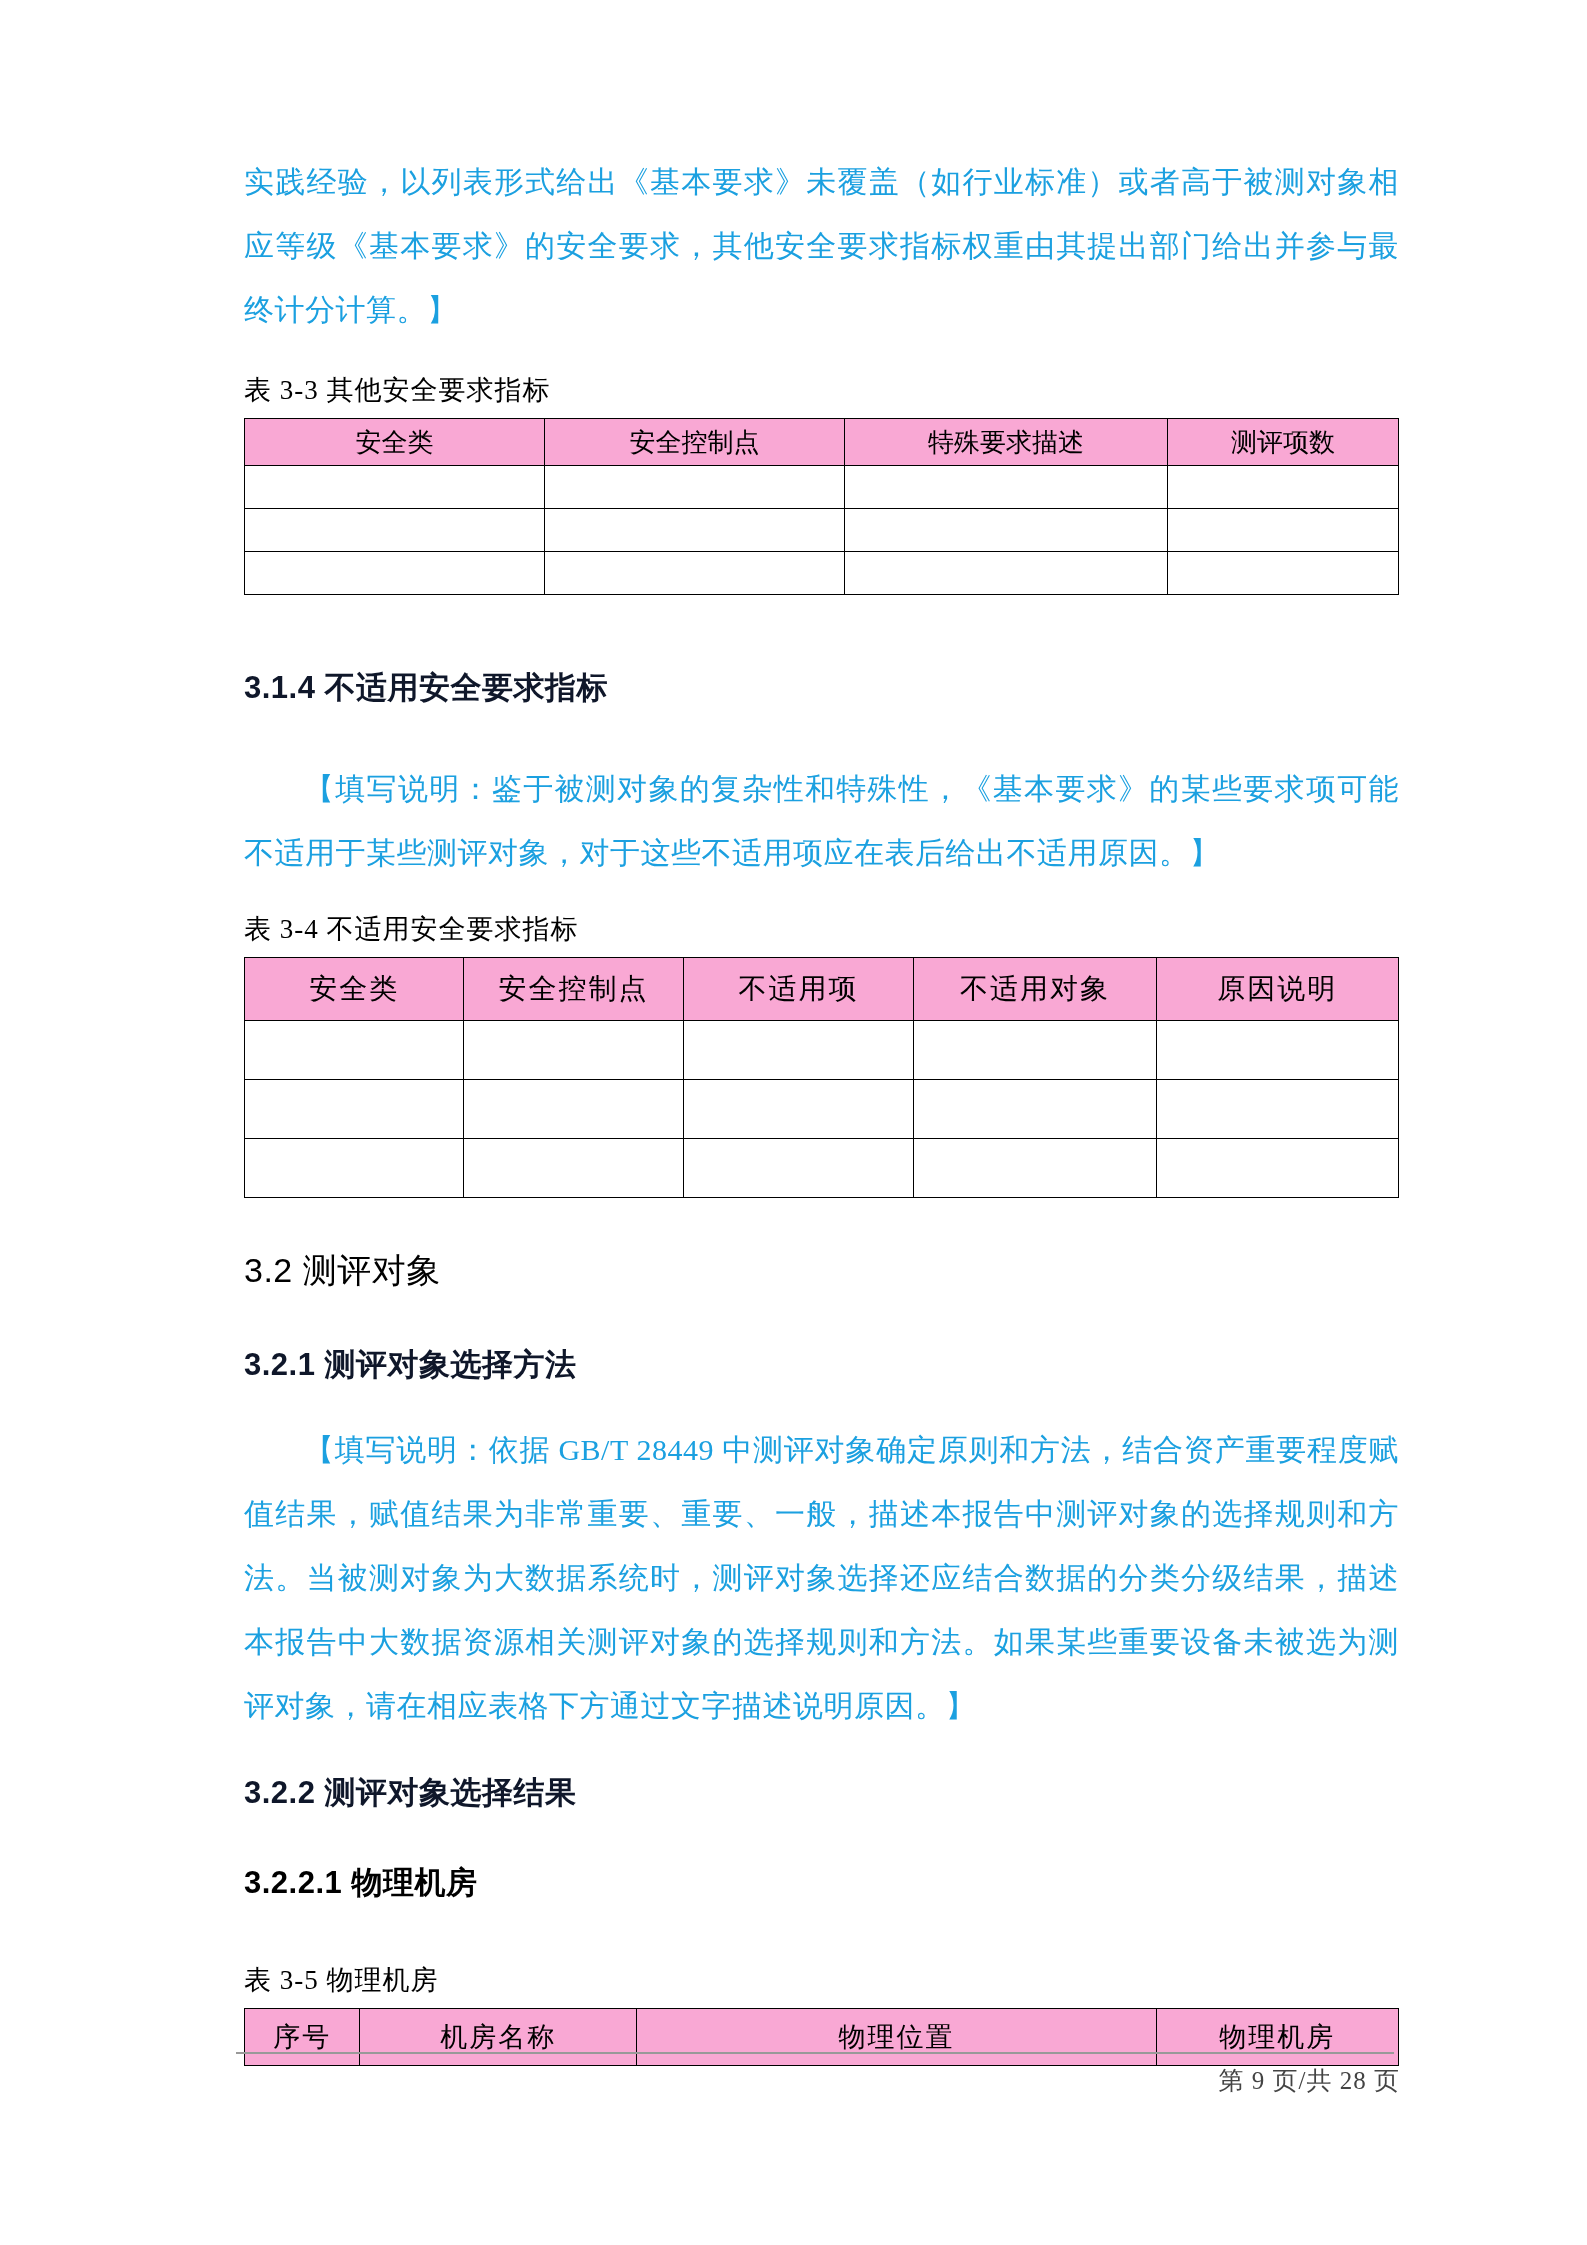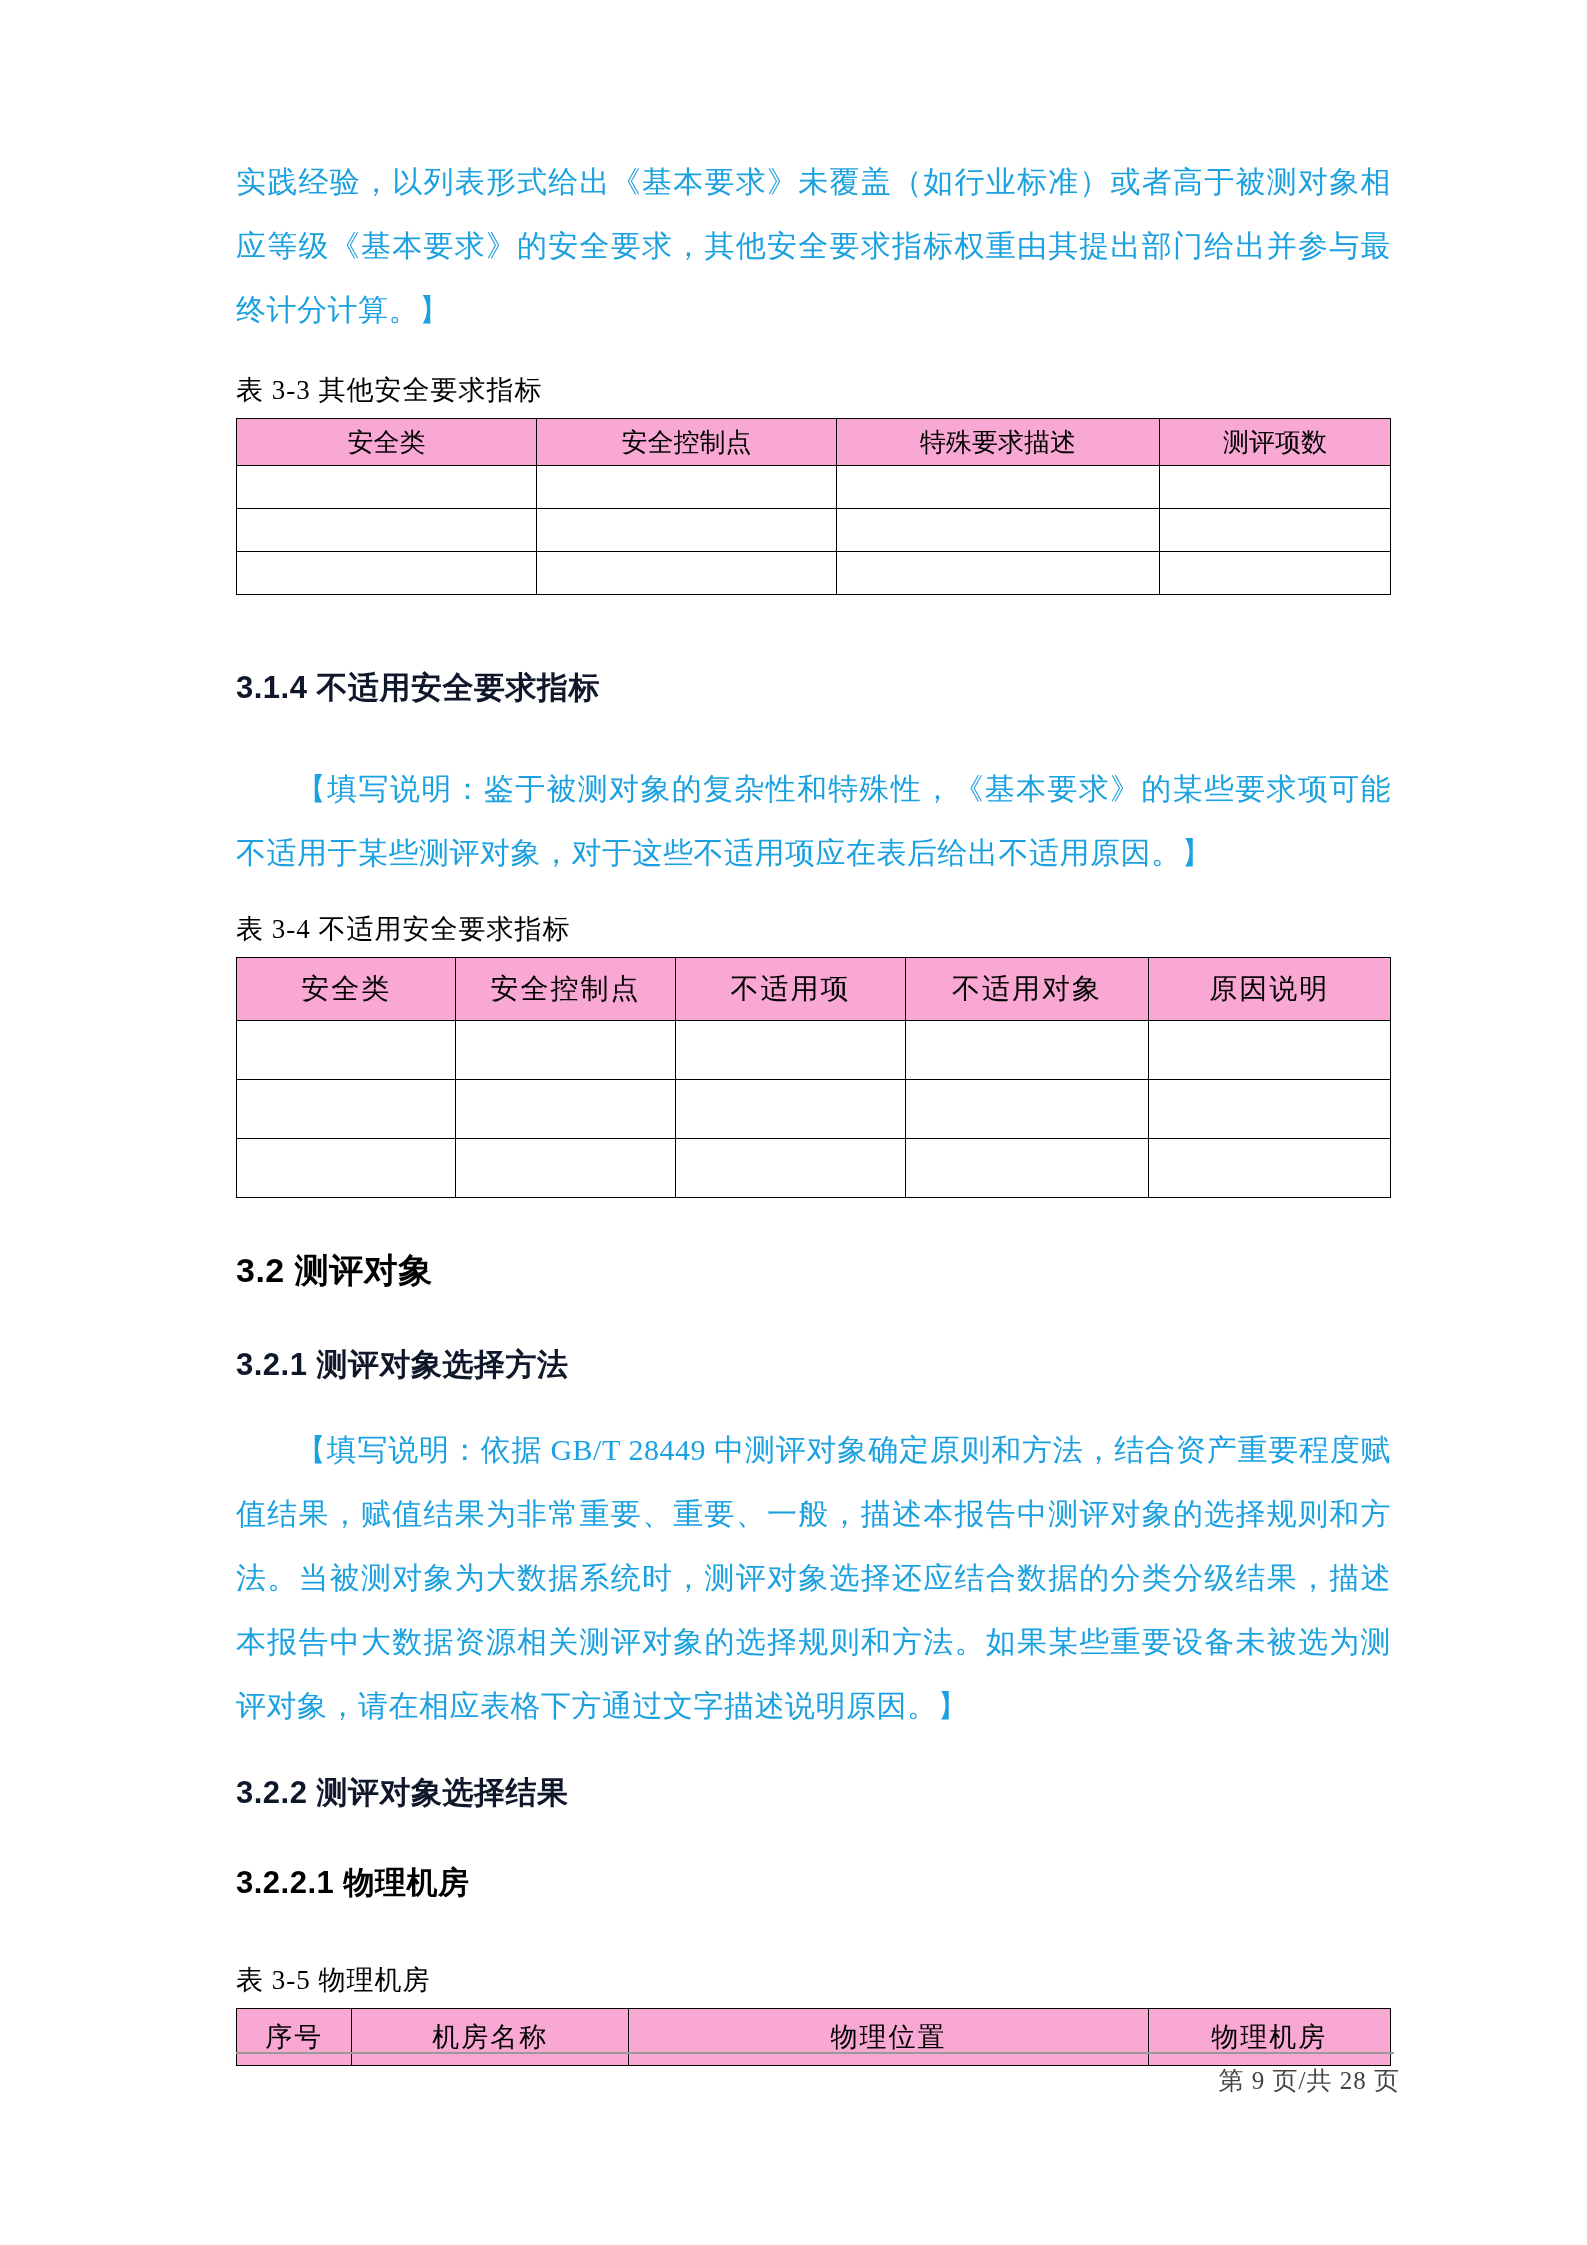--- a/index.html
+++ b/index.html
@@ -11,42 +11,42 @@
     position: relative;
     width: 1587px;
     height: 2245px;
     background: #ffffff;
     font-family: "Liberation Serif", "DejaVu Serif", serif;
     box-sizing: border-box;
     overflow: hidden;
   }
   .content {
     position: absolute;
-    left: 236px;
+    left: 244px;
     top: 150px;
     width: 1155px;
   }
   
   .fill-note {
     color: #1ba0e0;
     font-size: 30px;
     line-height: 64px;
     letter-spacing: 0.5px;
     text-align: justify;
     margin: 0;
     font-family: "Liberation Serif", "DejaVu Serif", serif;
   }
   .fill-note.indent {
     text-indent: 60px;
   }
   
   h2.sec {
     font-family: "Liberation Sans", "DejaVu Sans", sans-serif;
     font-size: 34px;
-    font-weight: bold;
+    font-weight: normal;
     color: #000;
     margin: 0;
     letter-spacing: 0.5px;
   }
   h3.sec {
     font-family: Liberation Sans, sans-serif;
     font-size: 31px;
     font-weight: bold;
     color: #0f172a;
     margin: 0;

